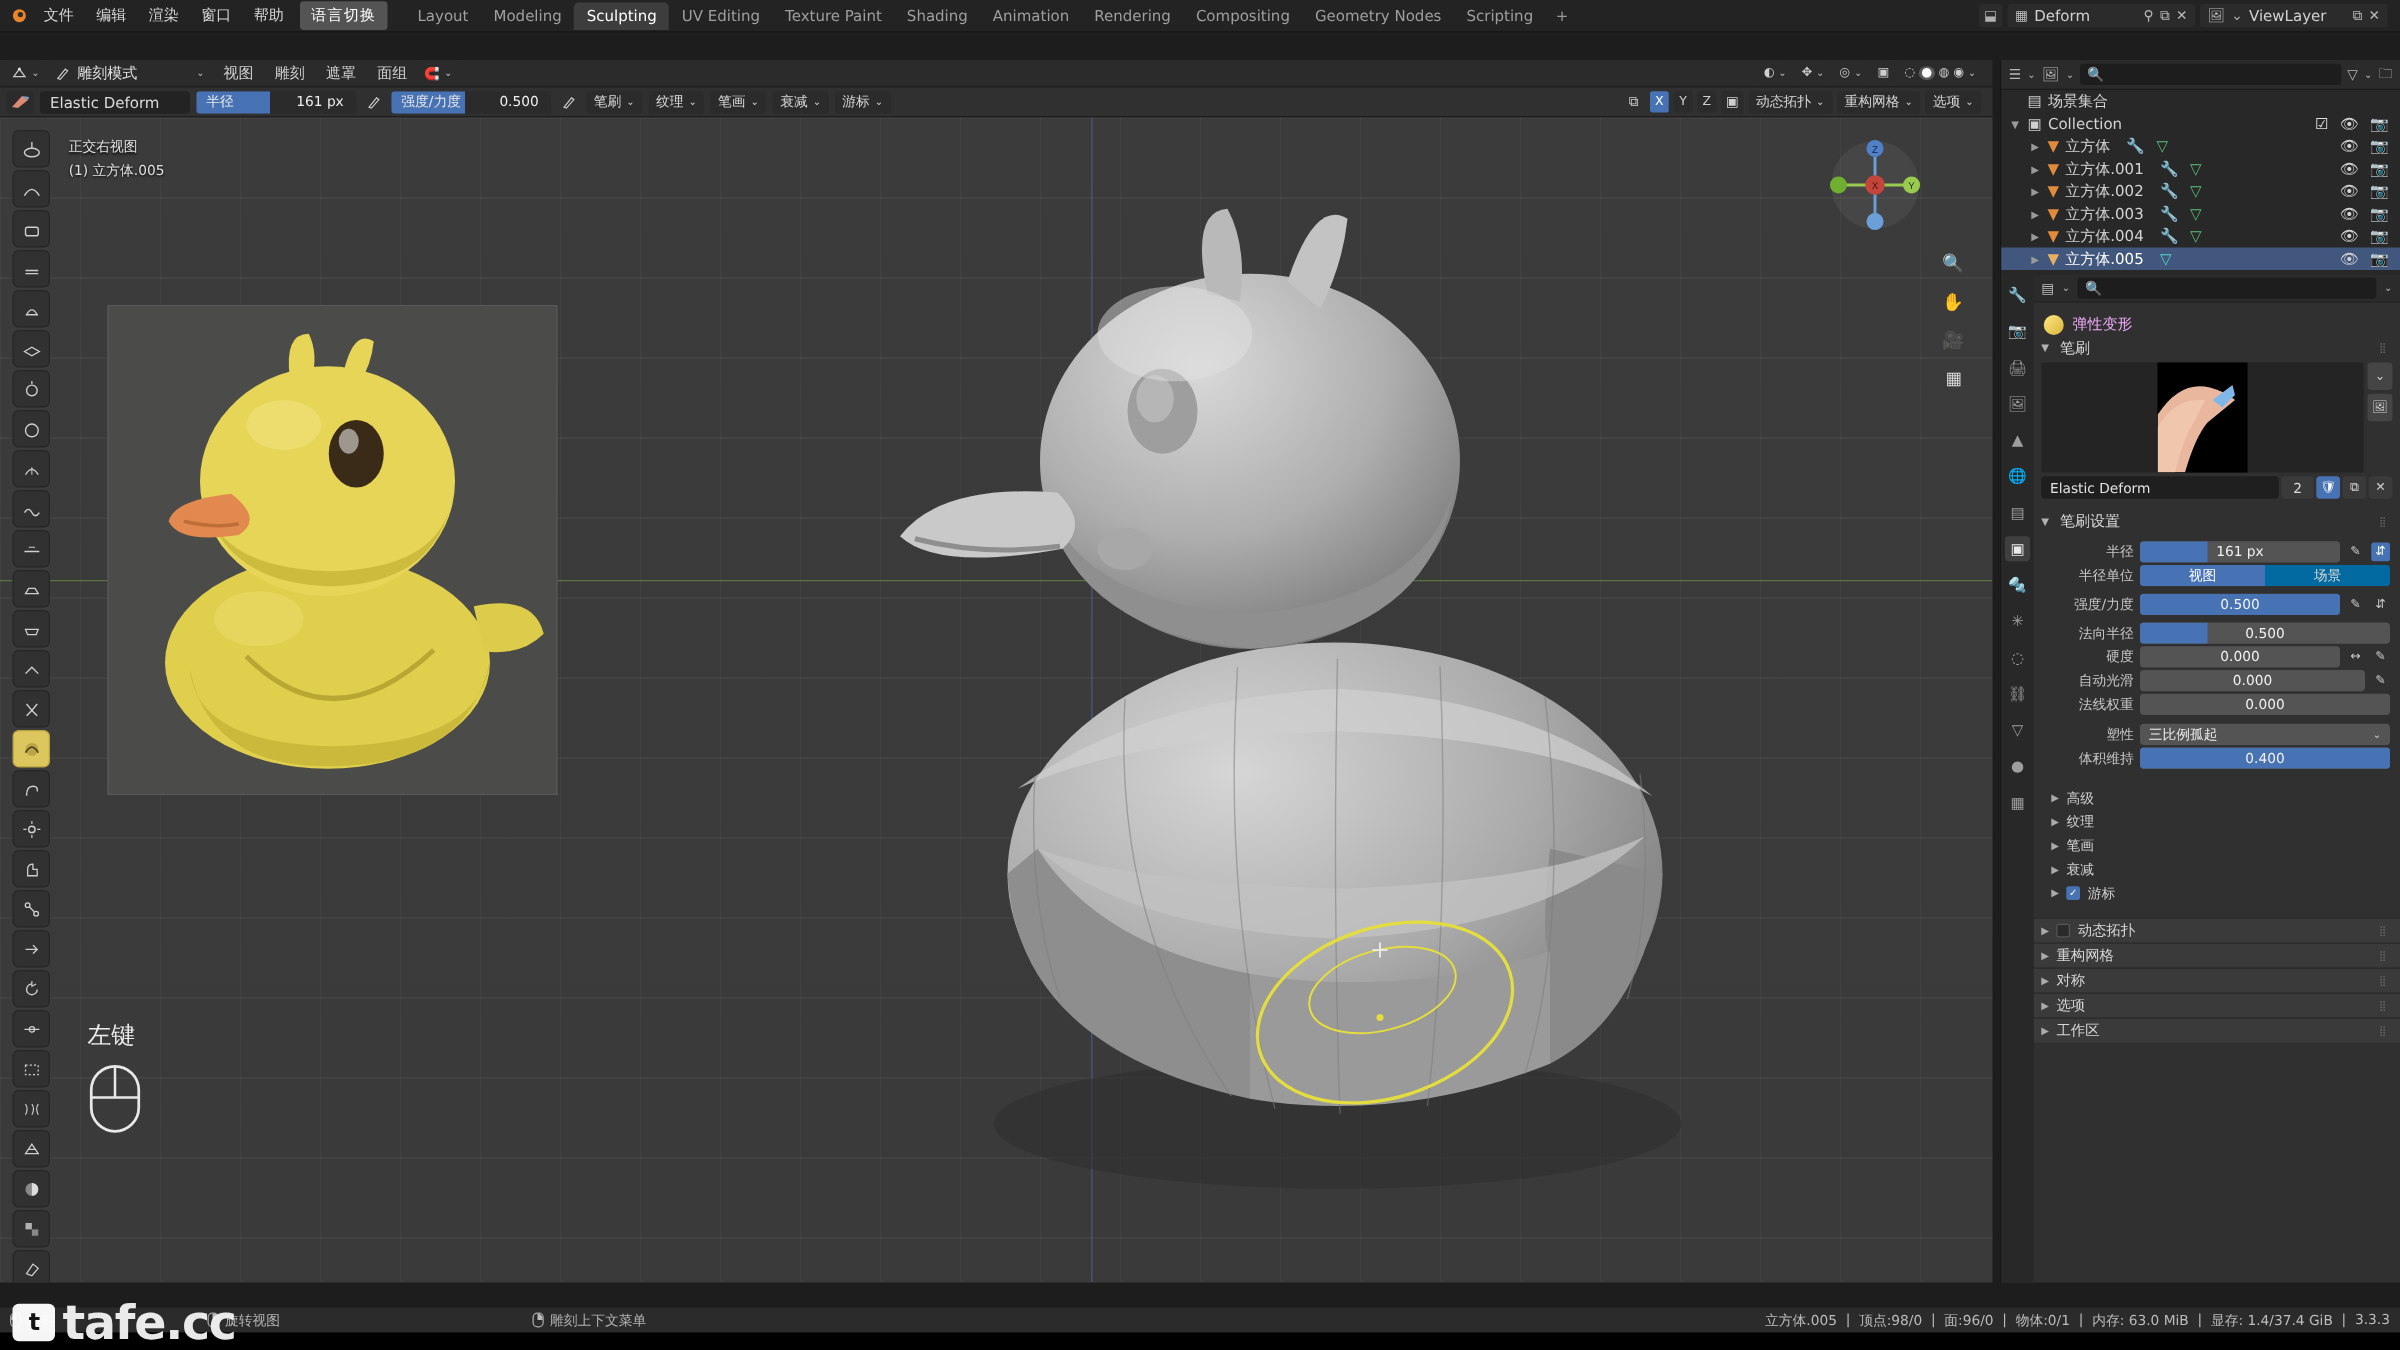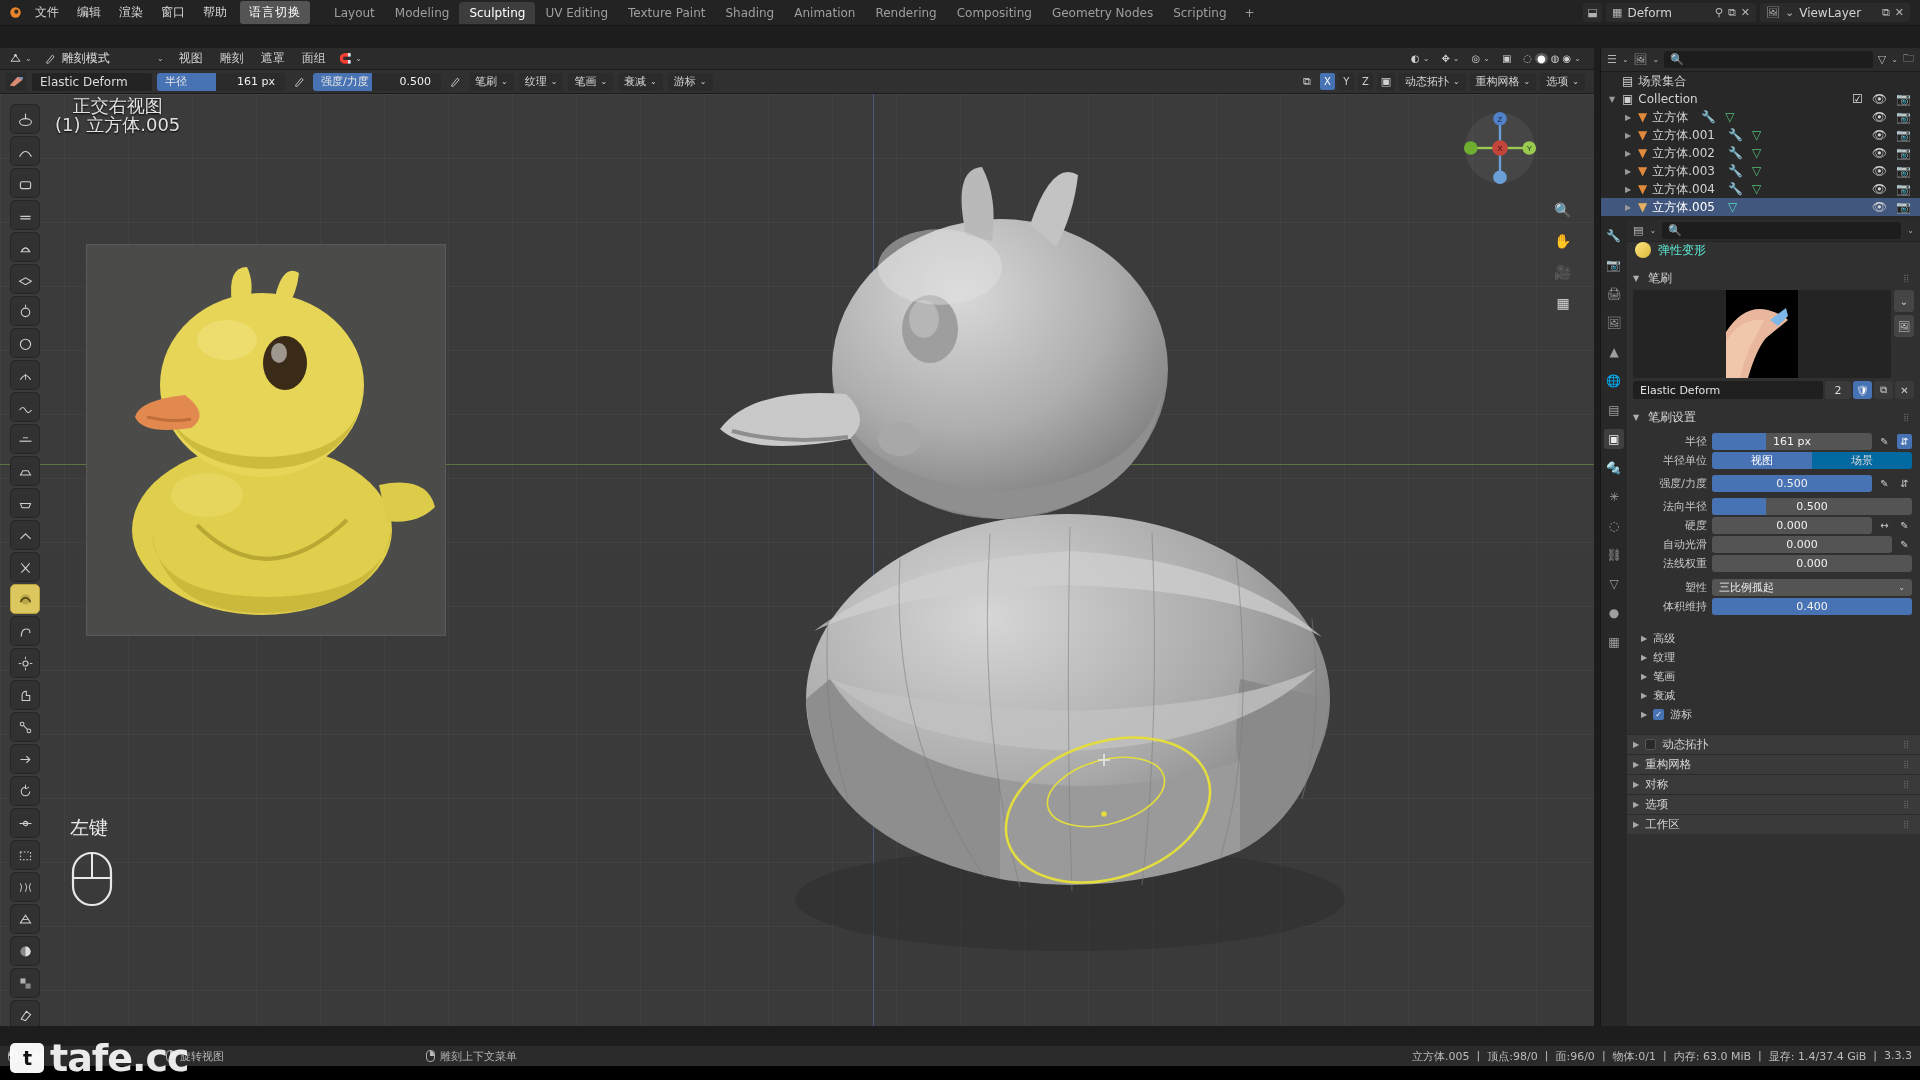--- a/index.html
+++ b/index.html
@@ -106,21 +106,21 @@
   }
   .grid-lines {
     position:absolute; inset:0;
     background-image:
       repeating-linear-gradient(to right, rgba(255,255,255,0.035) 0 1px, transparent 1px 64px),
       repeating-linear-gradient(to bottom, rgba(255,255,255,0.035) 0 1px, transparent 1px 64px);
   }
   .axis-x { position:absolute; left:0; right:0; top:370px; height:1px; background:rgba(120,160,70,0.55); }
   .axis-z { position:absolute; top:0; bottom:0; left:873px; width:1px; background:rgba(80,120,200,0.5); }
 
-  .vp-text { position:absolute; left:55px; top:2px; font-size:18px; color:#e2e2e2; line-height:19px; text-shadow:0 1px 2px #000;text-align:center; }
+  .vp-text { position:absolute; left:55px; top:14px; font-size:11px; color:#e2e2e2; line-height:19px; text-shadow:0 1px 2px #000; }
 
   
   .toolcol {
     position:absolute; left:10px; top:10px; width:32px;
     display:flex; flex-direction:column; gap:2px; z-index:6;
   }
   .tool {
     width:30px;height:30px;border-radius:5px;background:#313131;
     display:flex;align-items:center;justify-content:center;
     border:1px solid #262626;
@@ -170,21 +170,21 @@
     width:26px; background:#282828; display:flex; flex-direction:column; align-items:center;
     padding-top:6px; gap:9px;
   }
   .ptab { width:20px;height:20px; display:flex;align-items:center;justify-content:center; font-size:12px; color:#9e9e9e; border-radius:3px;}
   .ptab.active { background:#3f3f3f; color:#e8e8e8; }
   .prop-body { flex:1; overflow:hidden; }
   .prop-search {
     height:22px; background:#2b2b2b; display:flex; align-items:center; gap:6px; padding:0 6px;
     border-bottom:1px solid #232323;
   }
-  .bcrumb { display:flex; align-items:flex-start; gap:7px; height:26px; padding:0 8px; font-size:12px; color:#5eead4; }
+  .bcrumb { display:flex; align-items:flex-end; gap:7px; height:26px; padding:0 8px; font-size:12px; color:#f0abfc; }
   .bc-ico { width:16px;height:16px;border-radius:50%;background:linear-gradient(135deg,#ffe680,#d8b63a); }
   .panel-hdr {
     display:flex; align-items:center; gap:6px; height:20px; padding:0 6px; font-size:12px; color:#d8d8d8;
   }
   .panel-hdr .chev { font-size:8px; color:#b0b0b0; width:9px; }
   .grip { margin-left:auto; color:#6a6a6a; letter-spacing:1px; font-size:8px; padding-right:4px; }
   .brush-prev-wrap { margin:2px 6px 0 6px; display:flex; gap:3px; }
   .brush-prev { flex:1; height:88px; background:#242424; display:flex; align-items:center; justify-content:center; border-radius:2px;}
   .bp-img { width:72px; height:88px; background:#000; position:relative; overflow:hidden; }
   .bp-side { width:20px; display:flex; flex-direction:column; gap:3px; }

